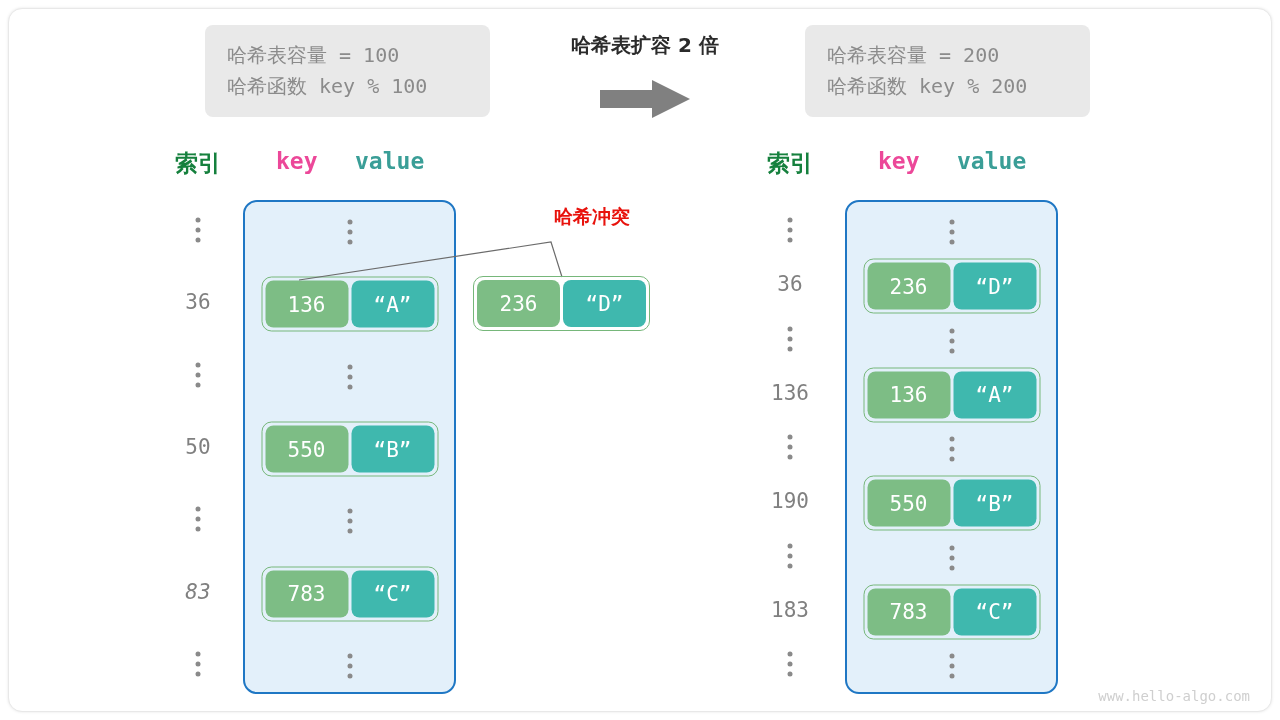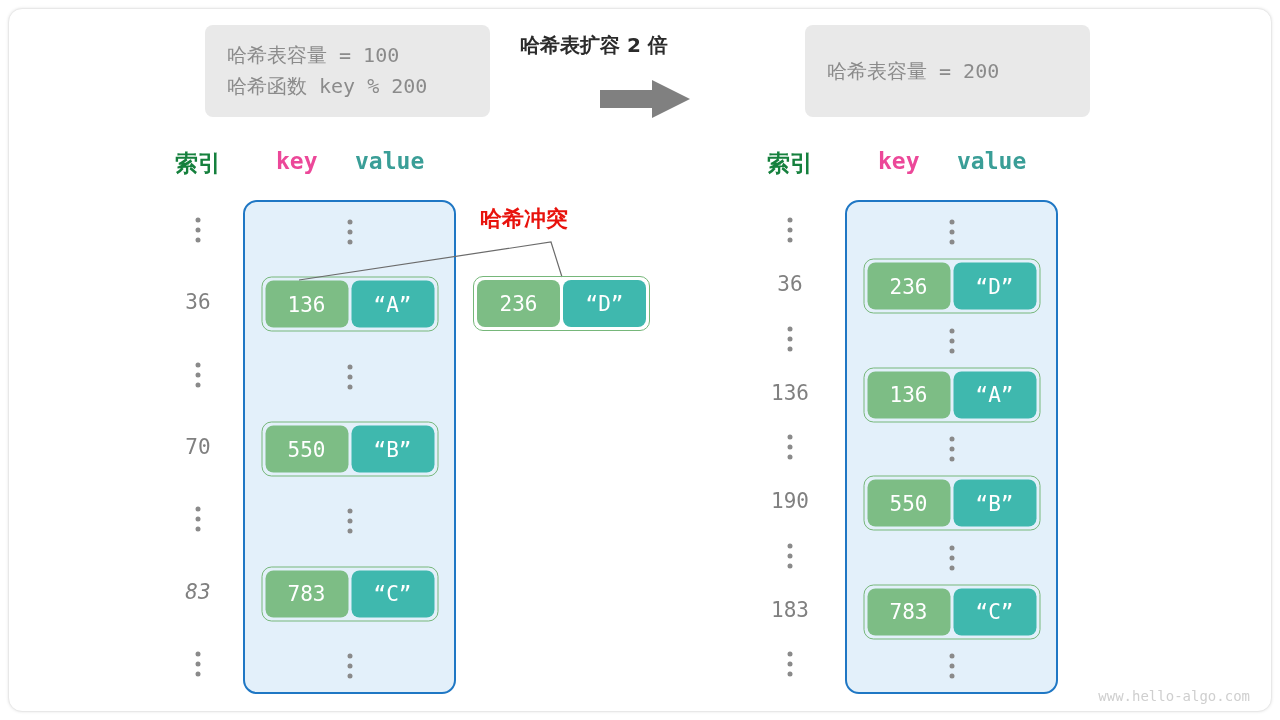--- a/index.html
+++ b/index.html
@@ -51,21 +51,21 @@
     white-space: pre;
   }
   #caption-left  { left: 205px; top: 25px; width: 285px; height: 92px; }
   #caption-right { left: 805px; top: 25px; width: 285px; height: 92px; }
 
   #expand-title {
     position: absolute;
     left: 520px;
     top: 32px;
     width: 250px;
-    text-align: left;
+    text-align: center;
     font-size: 20px;
     font-weight: bold;
     color: #2b2b2b;
     font-family: "DejaVu Sans", "Liberation Sans", sans-serif;
     white-space: pre;
   }
   #arrow-icon {
     position: absolute;
     left: 600px;
     top: 78px;
@@ -169,22 +169,22 @@
     border: 1.5px solid #76b77a;
     border-radius: 10px;
     padding: 3px;
     box-sizing: border-box;
   }
   #collision-label {
     position: absolute;
     left: 480px;
     top: 204px;
     width: 150px;
-    text-align: left;
-    font-size: 22px;
+    text-align: right;
+    font-size: 19px;
     font-weight: bold;
     color: #e8120c;
     font-family: Liberation Sans, sans-serif;
     white-space: pre;
   }
   #leader-lines {
     position: absolute;
     left: 0; top: 0;
     width: 1280px; height: 720px;
     pointer-events: none;
@@ -202,30 +202,31 @@
   }
 </style>
 </head>
 <body>
 
 <div id="canvas">
   <div class="frame"></div>
 
   <div class="caption-box" id="caption-left">
     <div class="caption-line">哈希表容量 = 100</div>
-    <div class="caption-line">哈希函数 key % 200</div>
+    <div class="caption-line">哈希函数 key % 100</div>
   </div>
 
   <div id="expand-title">哈希表扩容 2 倍</div>
   <svg id="arrow-icon" viewBox="0 0 90 42">
     <polygon points="0,12 52,12 52,2 90,21 52,40 52,30 0,30" fill="#808080"></polygon>
   </svg>
 
   <div class="caption-box" id="caption-right">
     <div class="caption-line">哈希表容量 = 200</div>
+    <div class="caption-line">哈希函数 key % 200</div>
   </div>
 
   <div class="col-head head-index" style="left:163px; top:148px; width:70px; text-align:center;">索引</div>
   <div class="col-head head-key" style="left:276px; top:148px;">key</div>
   <div class="col-head head-value" style="left:355px; top:148px;">value</div>
 
   <div class="col-head head-index" style="left:755px; top:148px; width:70px; text-align:center;">索引</div>
   <div class="col-head head-key" style="left:878px; top:148px;">key</div>
   <div class="col-head head-value" style="left:957px; top:148px;">value</div>
 
@@ -234,21 +235,21 @@
         <i></i>
         <i></i>
         <i></i>
       </div>
       <div class="index-cell" style="top: 102.333px;">36</div>
       <div class="vdots" style="top: 174.667px;">
         <i></i>
         <i></i>
         <i></i>
       </div>
-      <div class="index-cell" style="top: 247px;">70</div>
+      <div class="index-cell" style="top: 247px;">50</div>
       <div class="vdots" style="top: 319.333px;">
         <i></i>
         <i></i>
         <i></i>
       </div>
       <div class="index-cell" style="top: 391.667px; font-style: italic;">83</div>
       <div class="vdots" style="top: 464px;">
         <i></i>
         <i></i>
         <i></i>

